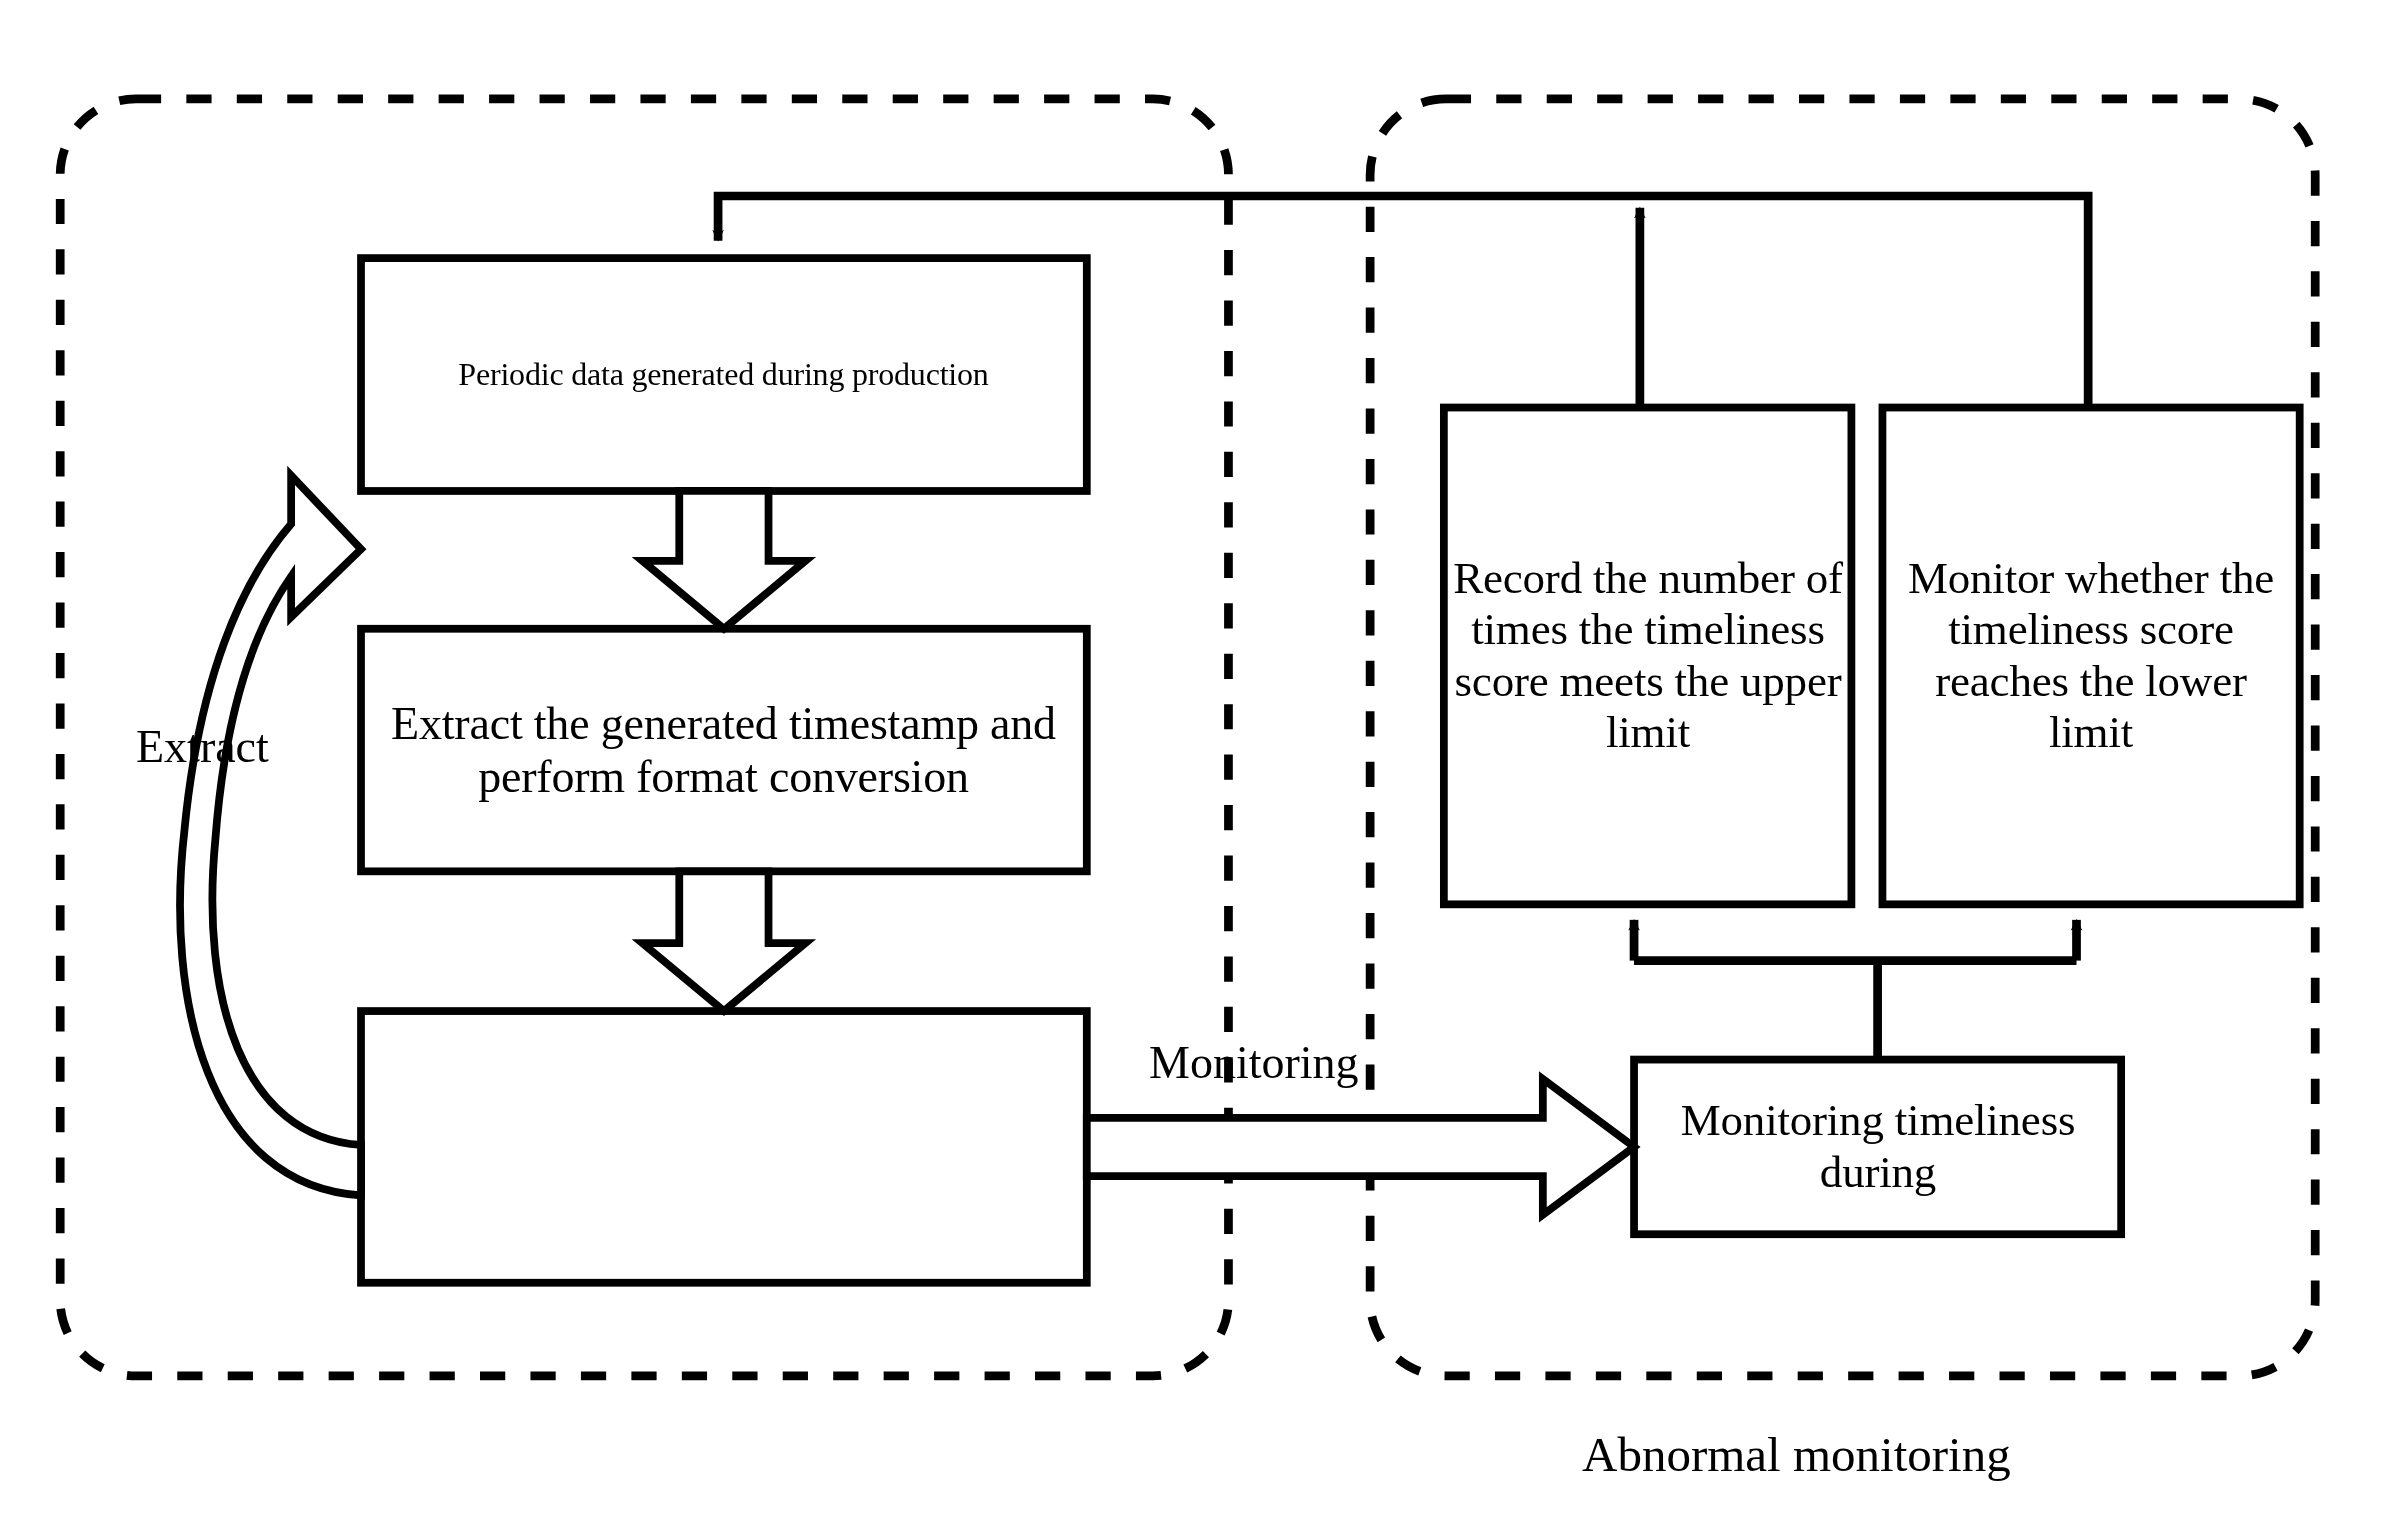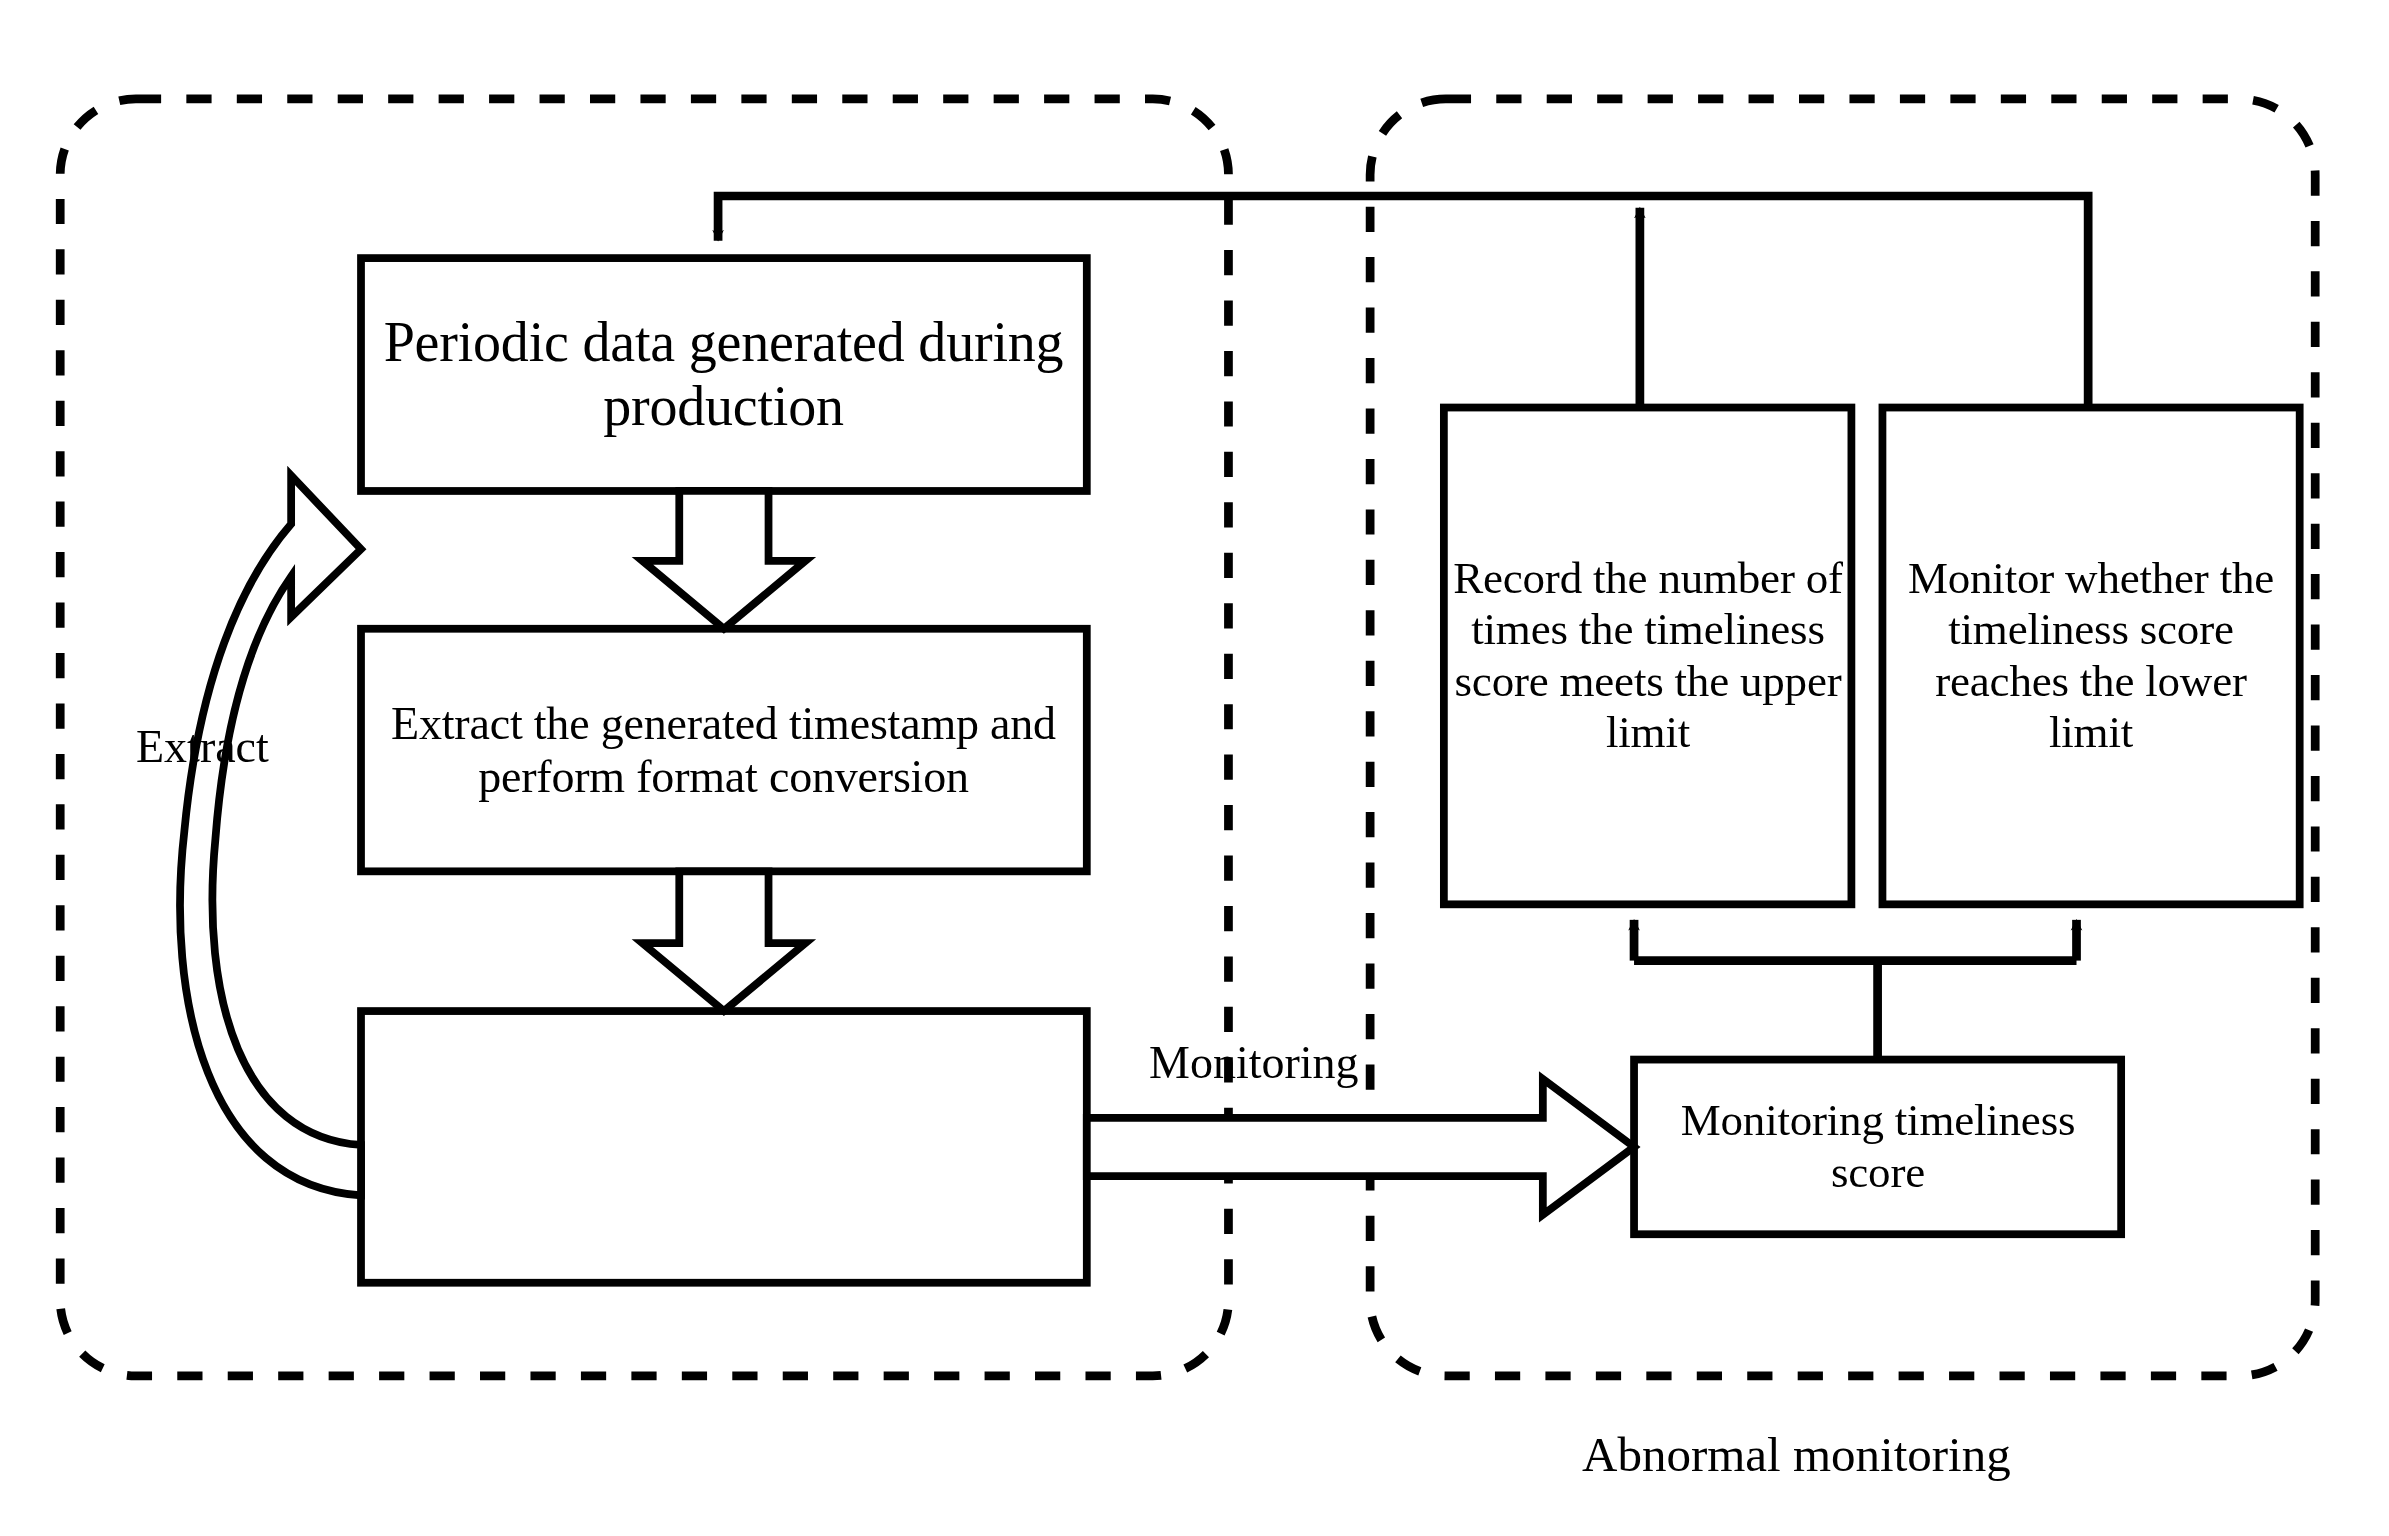--- a/index.html
+++ b/index.html
@@ -38,21 +38,21 @@
     color: #000000;
     font-family: "Liberation Serif", "DejaVu Serif", serif;
     white-space: nowrap;
   }
   .caption {
     position: absolute;
     color: #000000;
     font-family: "Liberation Serif", "DejaVu Serif", serif;
     white-space: nowrap;
   }
-  .t-box-a { font-size: 56px; text-align: center; }
+  .t-box-a { font-size: 32px; text-align: center; }
   .t-box-b { font-size: 46px; text-align: center; }
   .t-box-c { font-size: 46px; }
   .t-rec   { font-size: 45px; }
   .t-mon   { font-size: 45px; }
   .t-mts   { font-size: 45px; }
   .t-policy{ font-size: 47px; text-align: center; line-height: 1.1; }
   .t-iterate { font-size: 46px; }
   .t-monitoring { font-size: 46px; }
   .t-caption { font-size: 49px; }
 </style>
@@ -114,21 +114,21 @@
 
   <div class="node-text t-box-a" style="left:380px; top:268px; width:687px; height:213px;">Periodic data generated during production</div>
 
   <div class="node-text t-box-b" style="left:380px; top:639px; width:687px; height:223px;">Extract the generated timestamp and perform format conversion</div>
 
 
   <div class="node-text t-rec" style="left:1448px; top:417px; width:400px; height:477px;">Record the number of times the timeliness score meets the upper limit</div>
 
   <div class="node-text t-mon" style="left:1894px; top:417px; width:394px; height:477px;">Monitor whether the timeliness score reaches the lower limit</div>
 
-  <div class="node-text t-mts" style="left:1644px; top:1067px; width:468px; height:159px;">Monitoring timeliness score</div>
+  <div class="node-text t-mts" style="left:1644px; top:1067px; width:468px; height:159px;">Monitoring timeliness during</div>
 
 
   <div class="edge-label t-iterate" style="left:136px; top:720px;">Extract</div>
 
   <div class="edge-label t-monitoring" style="left:1149px; top:1036px;">Monitoring</div>
 
 
   <div class="caption t-caption" style="left:1582px; top:1426px;">Abnormal monitoring</div>
 
 </div>

